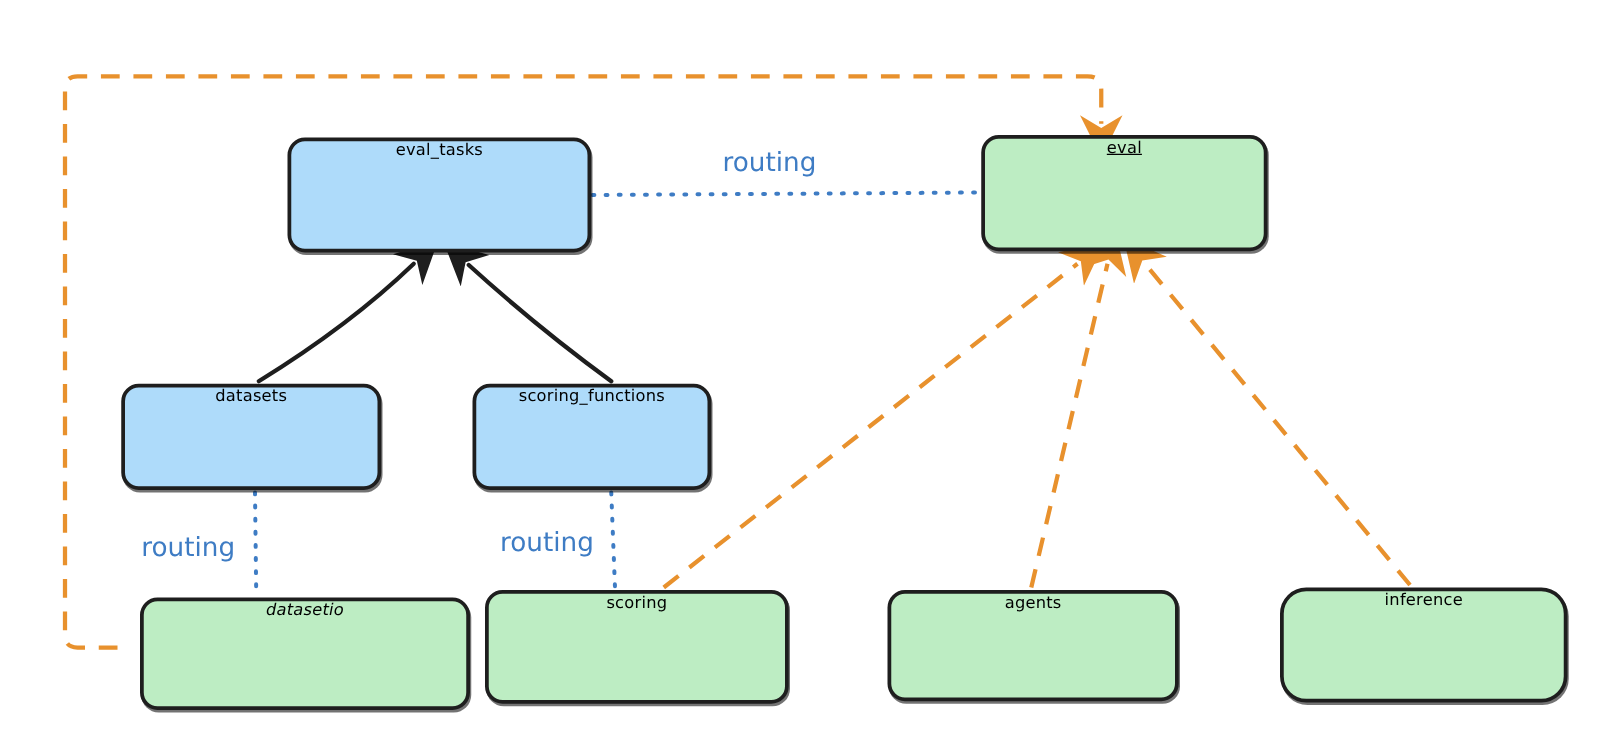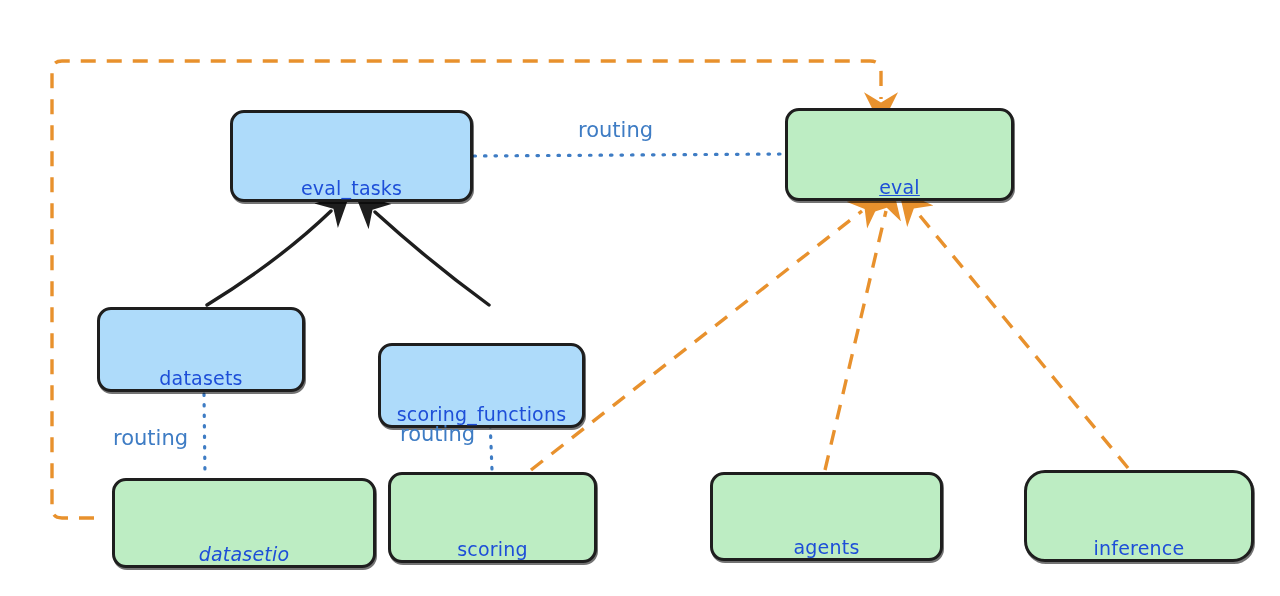--- a/index.html
+++ b/index.html
@@ -24,25 +24,25 @@
     top: 0;
     width: 1280px;
     height: 596px;
   }
   .node {
     position: absolute;
     box-sizing: border-box;
     border: 3px solid #1e1e1e;
     border-radius: 14px;
     display: flex;
-    align-items: flex-end;
+    align-items: flex-start;
     justify-content: center;
     font-family: "DejaVu Sans", sans-serif;
-    font-size: 19px;
-    color: #1d4ed8;
+    font-size: 13px;
+    color: #000000;
     letter-spacing: 0.2px;
     z-index: 5;
     box-shadow: 1px 2px 0 rgba(0,0,0,0.55);
   }
   .node.api {
     background: #ade3fb;
     background: #aedbfa;
   }
   .node.provider {
     background: #bdedc3;
@@ -99,29 +99,29 @@
   </div>
 
   <div class="node provider" style="left:785px; top:108px; width:229px; height:93px;text-decoration:underline;">
     <span class="node-label">eval</span>
   </div>
 
   <div class="node api" style="left:97px; top:307px; width:208px; height:85px;">
     <span class="node-label">datasets</span>
   </div>
 
-  <div class="node api" style="left:378px; top:307px; width:207px; height:85px;margin-top:36px;">
+  <div class="node api" style="left:378px; top:307px; width:191px; height:85px;">
     <span class="node-label">scoring_functions</span>
   </div>
 
   <div class="node provider" style="left:112px; top:478px; width:264px; height:90px;font-style:italic;">
     <span class="node-label">datasetio</span>
   </div>
 
-  <div class="node provider" style="left:388px; top:472px; width:209px; height:91px;">
+  <div class="node provider" style="left:388px; top:472px; width:243px; height:91px;">
     <span class="node-label">scoring</span>
   </div>
 
   <div class="node provider" style="left:710px; top:472px; width:233px; height:89px;">
     <span class="node-label">agents</span>
   </div>
 
   <div class="node provider" style="left:1024px; top:470px; width:230px; height:92px;border-radius:21px;">
     <span class="node-label">inference</span>
   </div>

